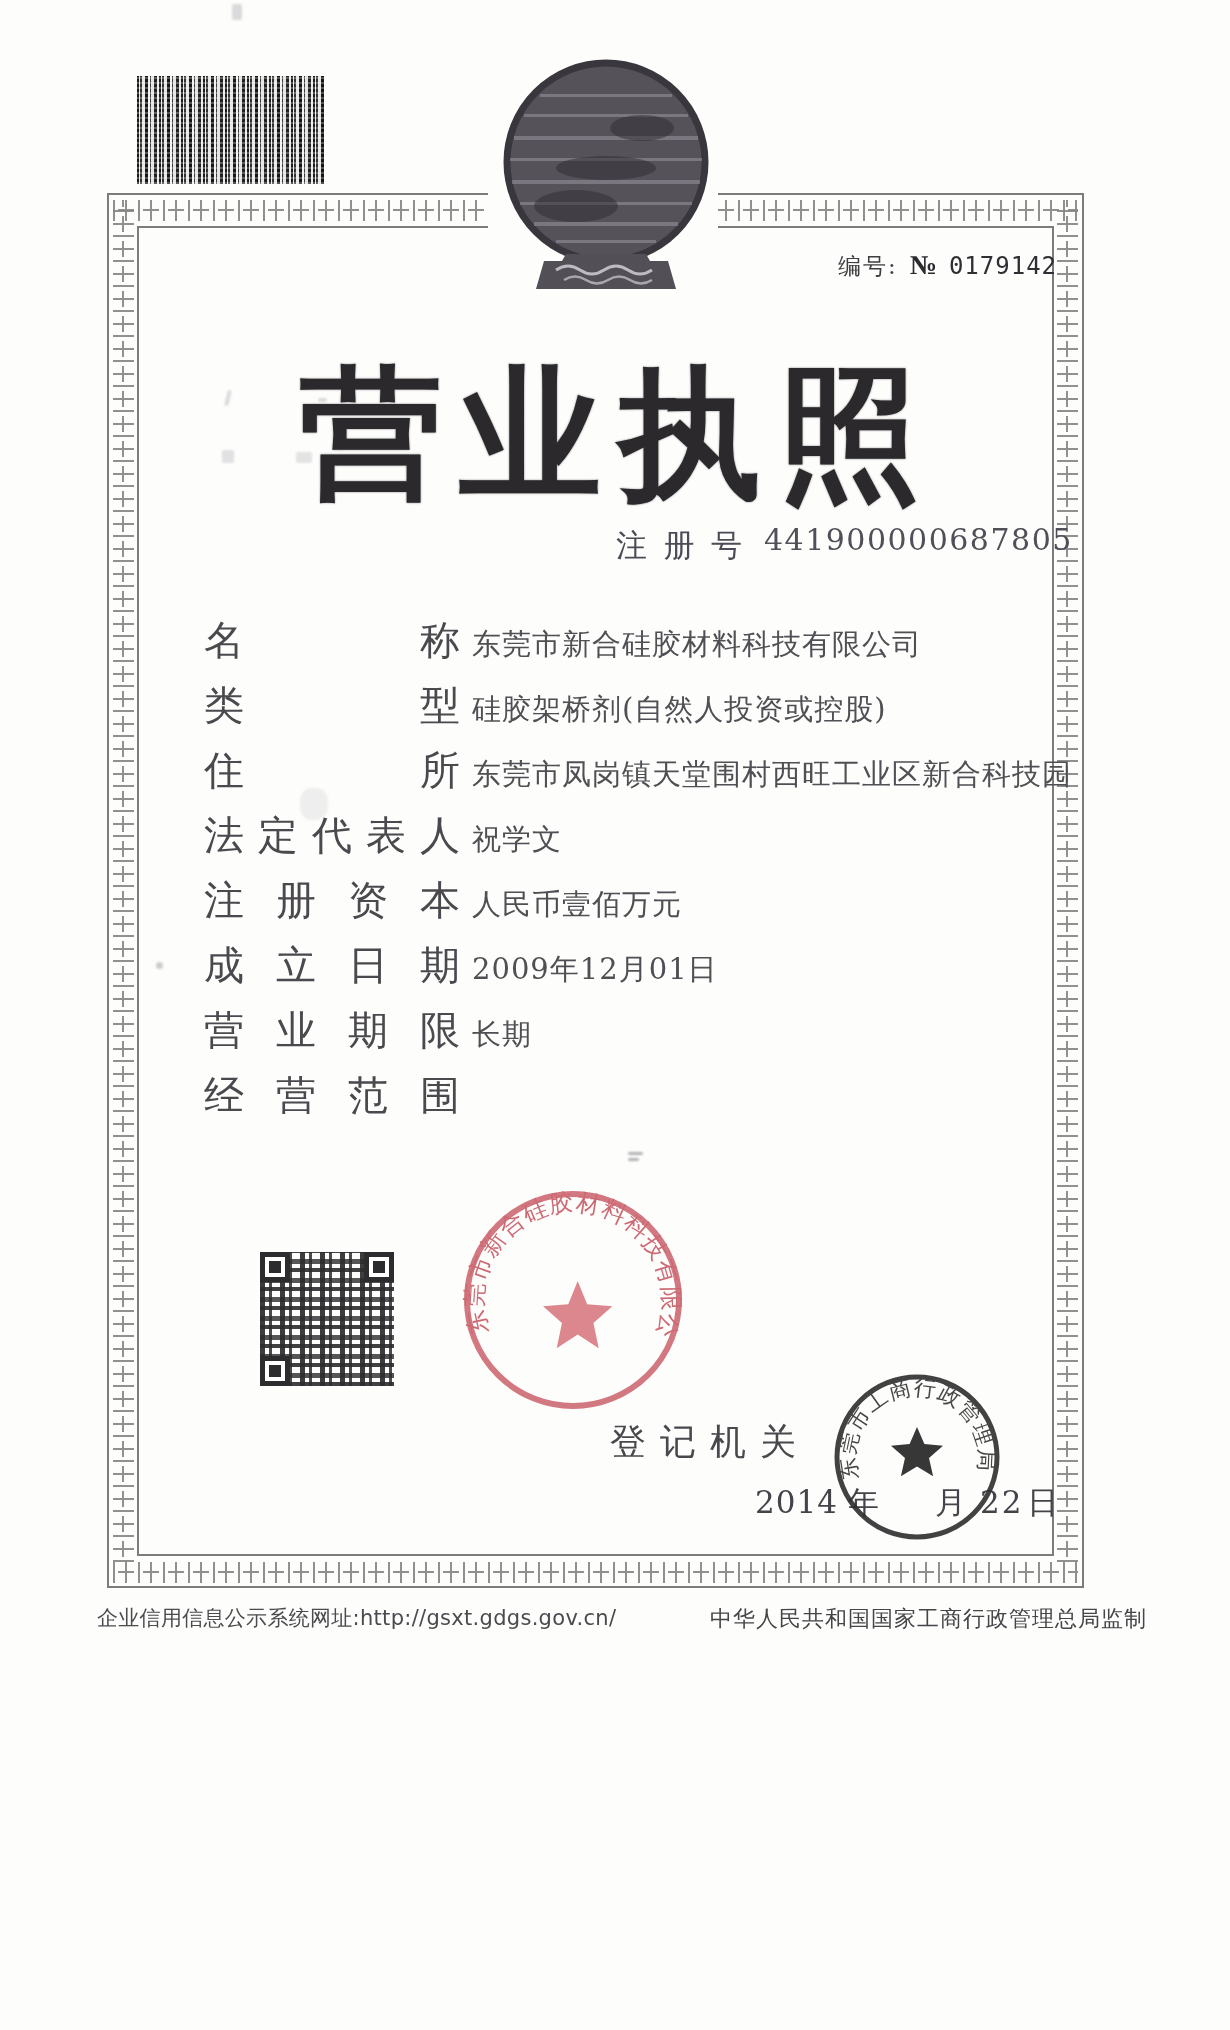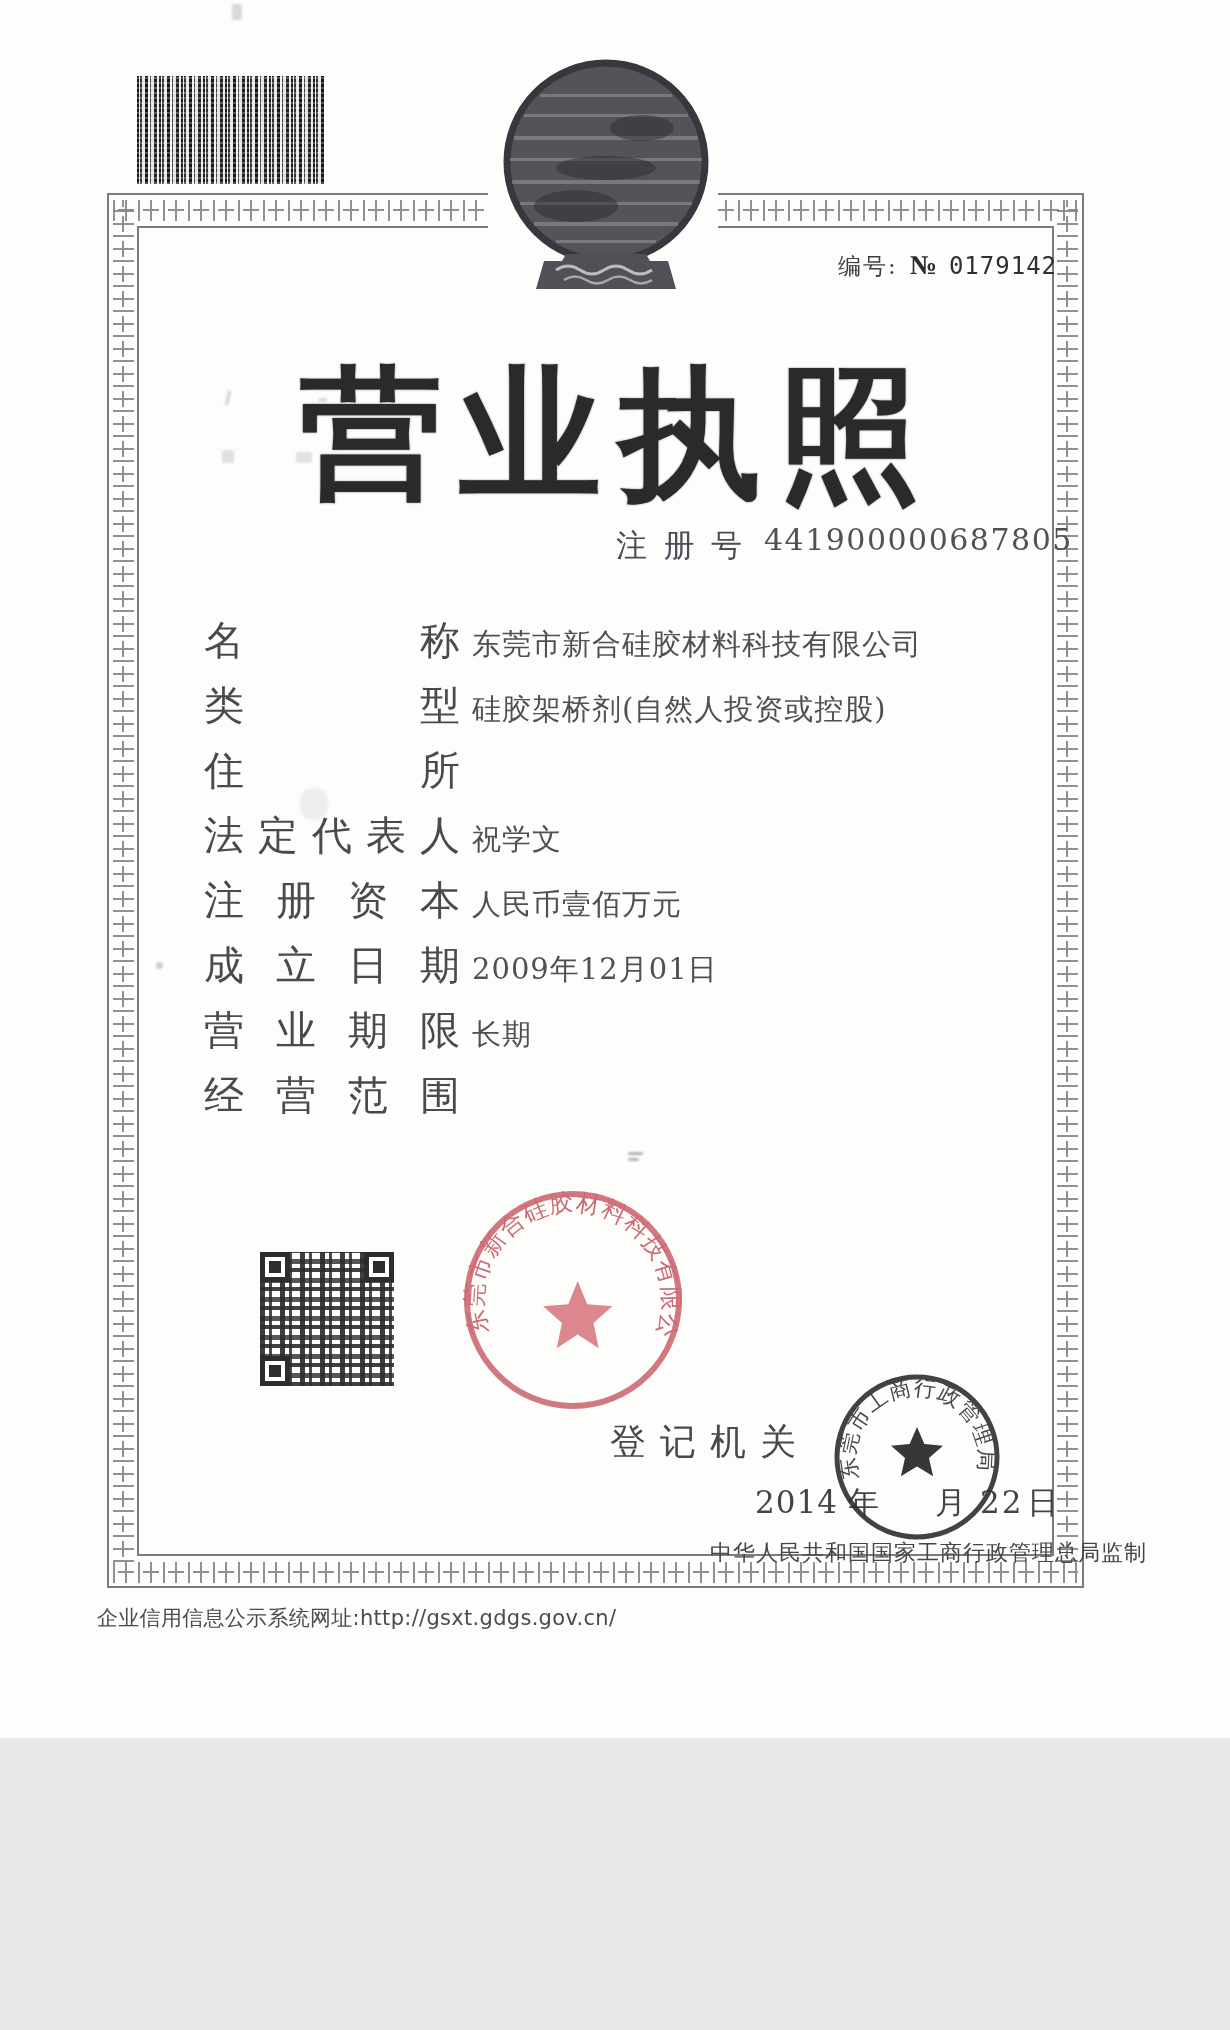--- a/index.html
+++ b/index.html
@@ -1,16 +1,16 @@
 <!DOCTYPE html>
 <html><head>
 <meta charset="utf-8">
 <style>
   html,body{margin:0;padding:0;background:#e8e8e8;}
-  .page{position:relative;width:1230px;height:1738px;background:#fdfdfc;overflow:hidden;
+  .page{position:relative;width:1230px;height:2030px;background:#fdfdfc;overflow:hidden;
         font-family:"DejaVu Serif","Liberation Serif",serif;}
   
   .barcode{position:absolute;left:137px;top:76px;width:187px;height:108px;
     background:
       repeating-linear-gradient(0deg, rgba(255,255,255,.28) 0 2px, transparent 2px 5px),
       repeating-linear-gradient(90deg,#141414 0 2px,#f2f2f2 2px 3px,#2e2e2e 3px 5px,#ececec 5px 8px,
         #0f0f0f 8px 11px,#f7f7f7 11px 13px,#3a3a3a 13px 14px,#e8e8e8 14px 17px,#1c1c1c 17px 20px,#f0f0f0 20px 22px);
     filter:blur(.4px) contrast(.95);}
   
   .frame-line{position:absolute;border:2px solid #7c7c7c;}
@@ -61,21 +61,21 @@
   .date-line{position:absolute;left:755px;top:1487px;display:flex;align-items:baseline;
     font:400 31px/1 "DejaVu Serif",serif;color:#454349;z-index:2;}
   .date-line .y{letter-spacing:1px;}
   .date-line .u1{margin-left:10px;}
   .date-line .u2{margin-left:56px;}
   .date-line .d{margin-left:14px;letter-spacing:2px;}
   .date-line .u3{margin-left:4px;}
   
   .footer-left{position:absolute;left:97px;top:1606px;font:400 21px/1.2 "DejaVu Sans","Liberation Sans",sans-serif;
     color:#4b4b4f;letter-spacing:.3px;z-index:2;}
-  .footer-right{position:absolute;left:710px;top:1540px;font:400 22px/1.2 "DejaVu Serif",serif;
+  .footer-right{position:absolute;left:710px;top:1606px;font:400 22px/1.2 "DejaVu Serif",serif;
     color:#454549;letter-spacing:1px;z-index:2;}
   
   .art{position:absolute;background:#9a98a0;opacity:.35;filter:blur(1px);border-radius:2px;z-index:1;}
 </style>
 </head>
 <body>
 
 <div class="page">
 
   <div class="barcode"></div>
@@ -140,20 +140,21 @@
   <div class="row-label" style="top:685px;">
       <span>类</span>
       <span>型</span>
     </div>
   <div class="row-value" style="top:693px;">硅胶架桥剂(自然人投资或控股)</div>
 
   <div class="row-label" style="top:750px;">
       <span>住</span>
       <span>所</span>
     </div>
+  <div class="row-value" style="top:758px;">东莞市凤岗镇天堂围村西旺工业区新合科技园</div>
 
   <div class="row-label" style="top:815px;">
       <span>法</span>
       <span>定</span>
       <span>代</span>
       <span>表</span>
       <span>人</span>
     </div>
   <div class="row-value" style="top:823px;">祝学文</div>
 

